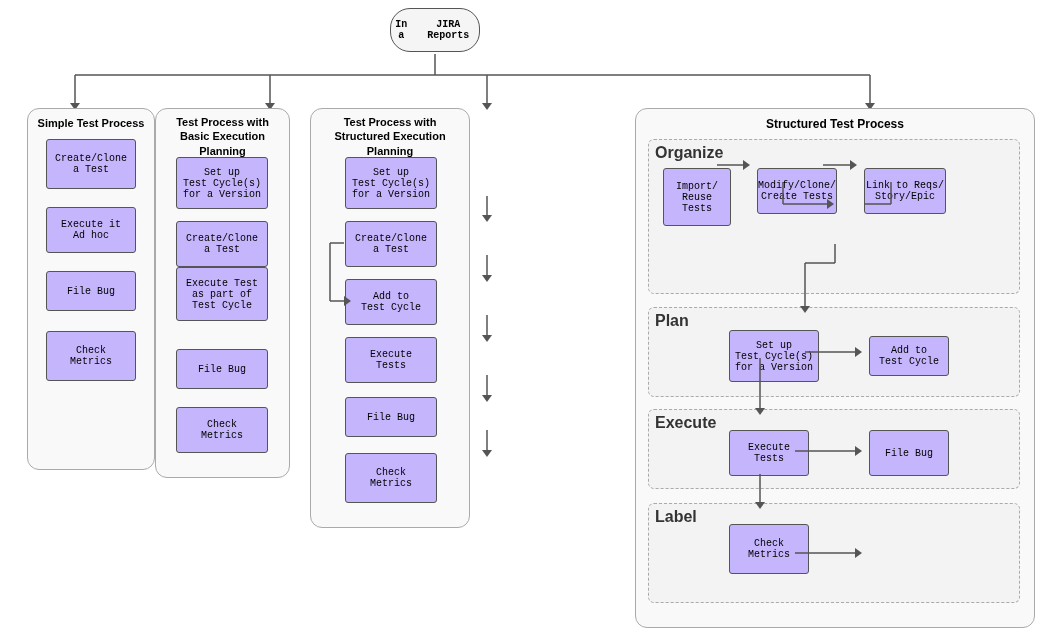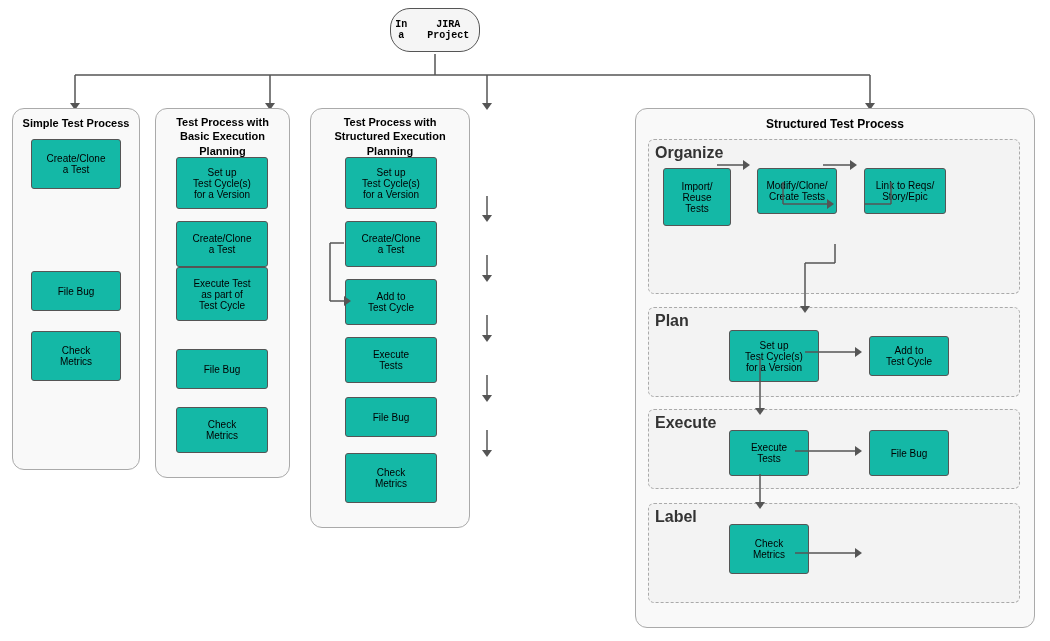--- a/index.html
+++ b/index.html
@@ -39,28 +39,29 @@
     
     .section {
       position: absolute;
       border: 1.5px solid #aaa;
       border-radius: 12px;
       background: #f9f9f9;
     }
     
     .box {
       border: 1.5px solid #555;
-      background: #14b8a6;
+      background: #c4b5fd;
       display: flex;
       align-items: center;
       justify-content: center;
       text-align: center;
       font-size: 10px;
       border-radius: 3px;
       position: absolute;
+      font-family: Liberation Mono, monospace;
     }
     .sub-section {
       position: absolute;
       border: 1px dashed #aaa;
       border-radius: 6px;
       background: rgba(220,220,220,0.2);
     }
     .sub-label {
       position: absolute;
       font-size: 16px;
@@ -166,28 +167,29 @@
     <polygon points="820,410 820,420 827,415" fill="#555"></polygon>
 
     <line x1="760" y1="435" x2="760" y2="480" stroke="#555" stroke-width="1.5"></line>
     <polygon points="755,480 765,480 760,487" fill="#555"></polygon>
 
     <line x1="793" y1="510" x2="820" y2="510" stroke="#555" stroke-width="1.5"></line>
     <polygon points="820,505 820,515 827,510" fill="#555"></polygon>
   </svg>
 
   <div class="top-node" style="left:390px;top:8px;">
-    <span>In a</span>&nbsp;<span>JIRA Project</span>
-  </div>
-
-  <div class="section" style="left:12px;top:108px;width:128px;height:362px;padding-left:44px;">
+    <span>In a</span>&nbsp;<span>JIRA Reports</span>
+  </div>
+
+  <div class="section" style="left:27px;top:108px;width:128px;height:362px;padding-left:44px;">
     <div style="position:absolute;top:8px;left:0;right:0;text-align:center;font-weight:bold;font-size:11px;">Simple Test Process</div>
 
     <div class="box" style="left:18px;top:30px;width:90px;height:50px;">Create/Clone<br>a Test</div>
 
+    <div class="box" style="left:18px;top:98px;width:90px;height:46px;">Execute it<br>Ad hoc</div>
 
     <div class="box" style="left:18px;top:162px;width:90px;height:40px;">File Bug</div>
 
     <div class="box" style="left:18px;top:222px;width:90px;height:50px;">Check<br>Metrics</div>
   </div>
 
   <div class="section" style="left:155px;top:108px;width:135px;height:370px;">
     <div style="position:absolute;top:6px;left:0;right:0;text-align:center;font-weight:bold;font-size:11px;line-height:1.3;">Test Process with<br>Basic Execution Planning</div>
 
     <div class="box" style="left:20px;top:48px;width:92px;height:52px;">Set up<br>Test Cycle(s)<br>for a Version</div>

